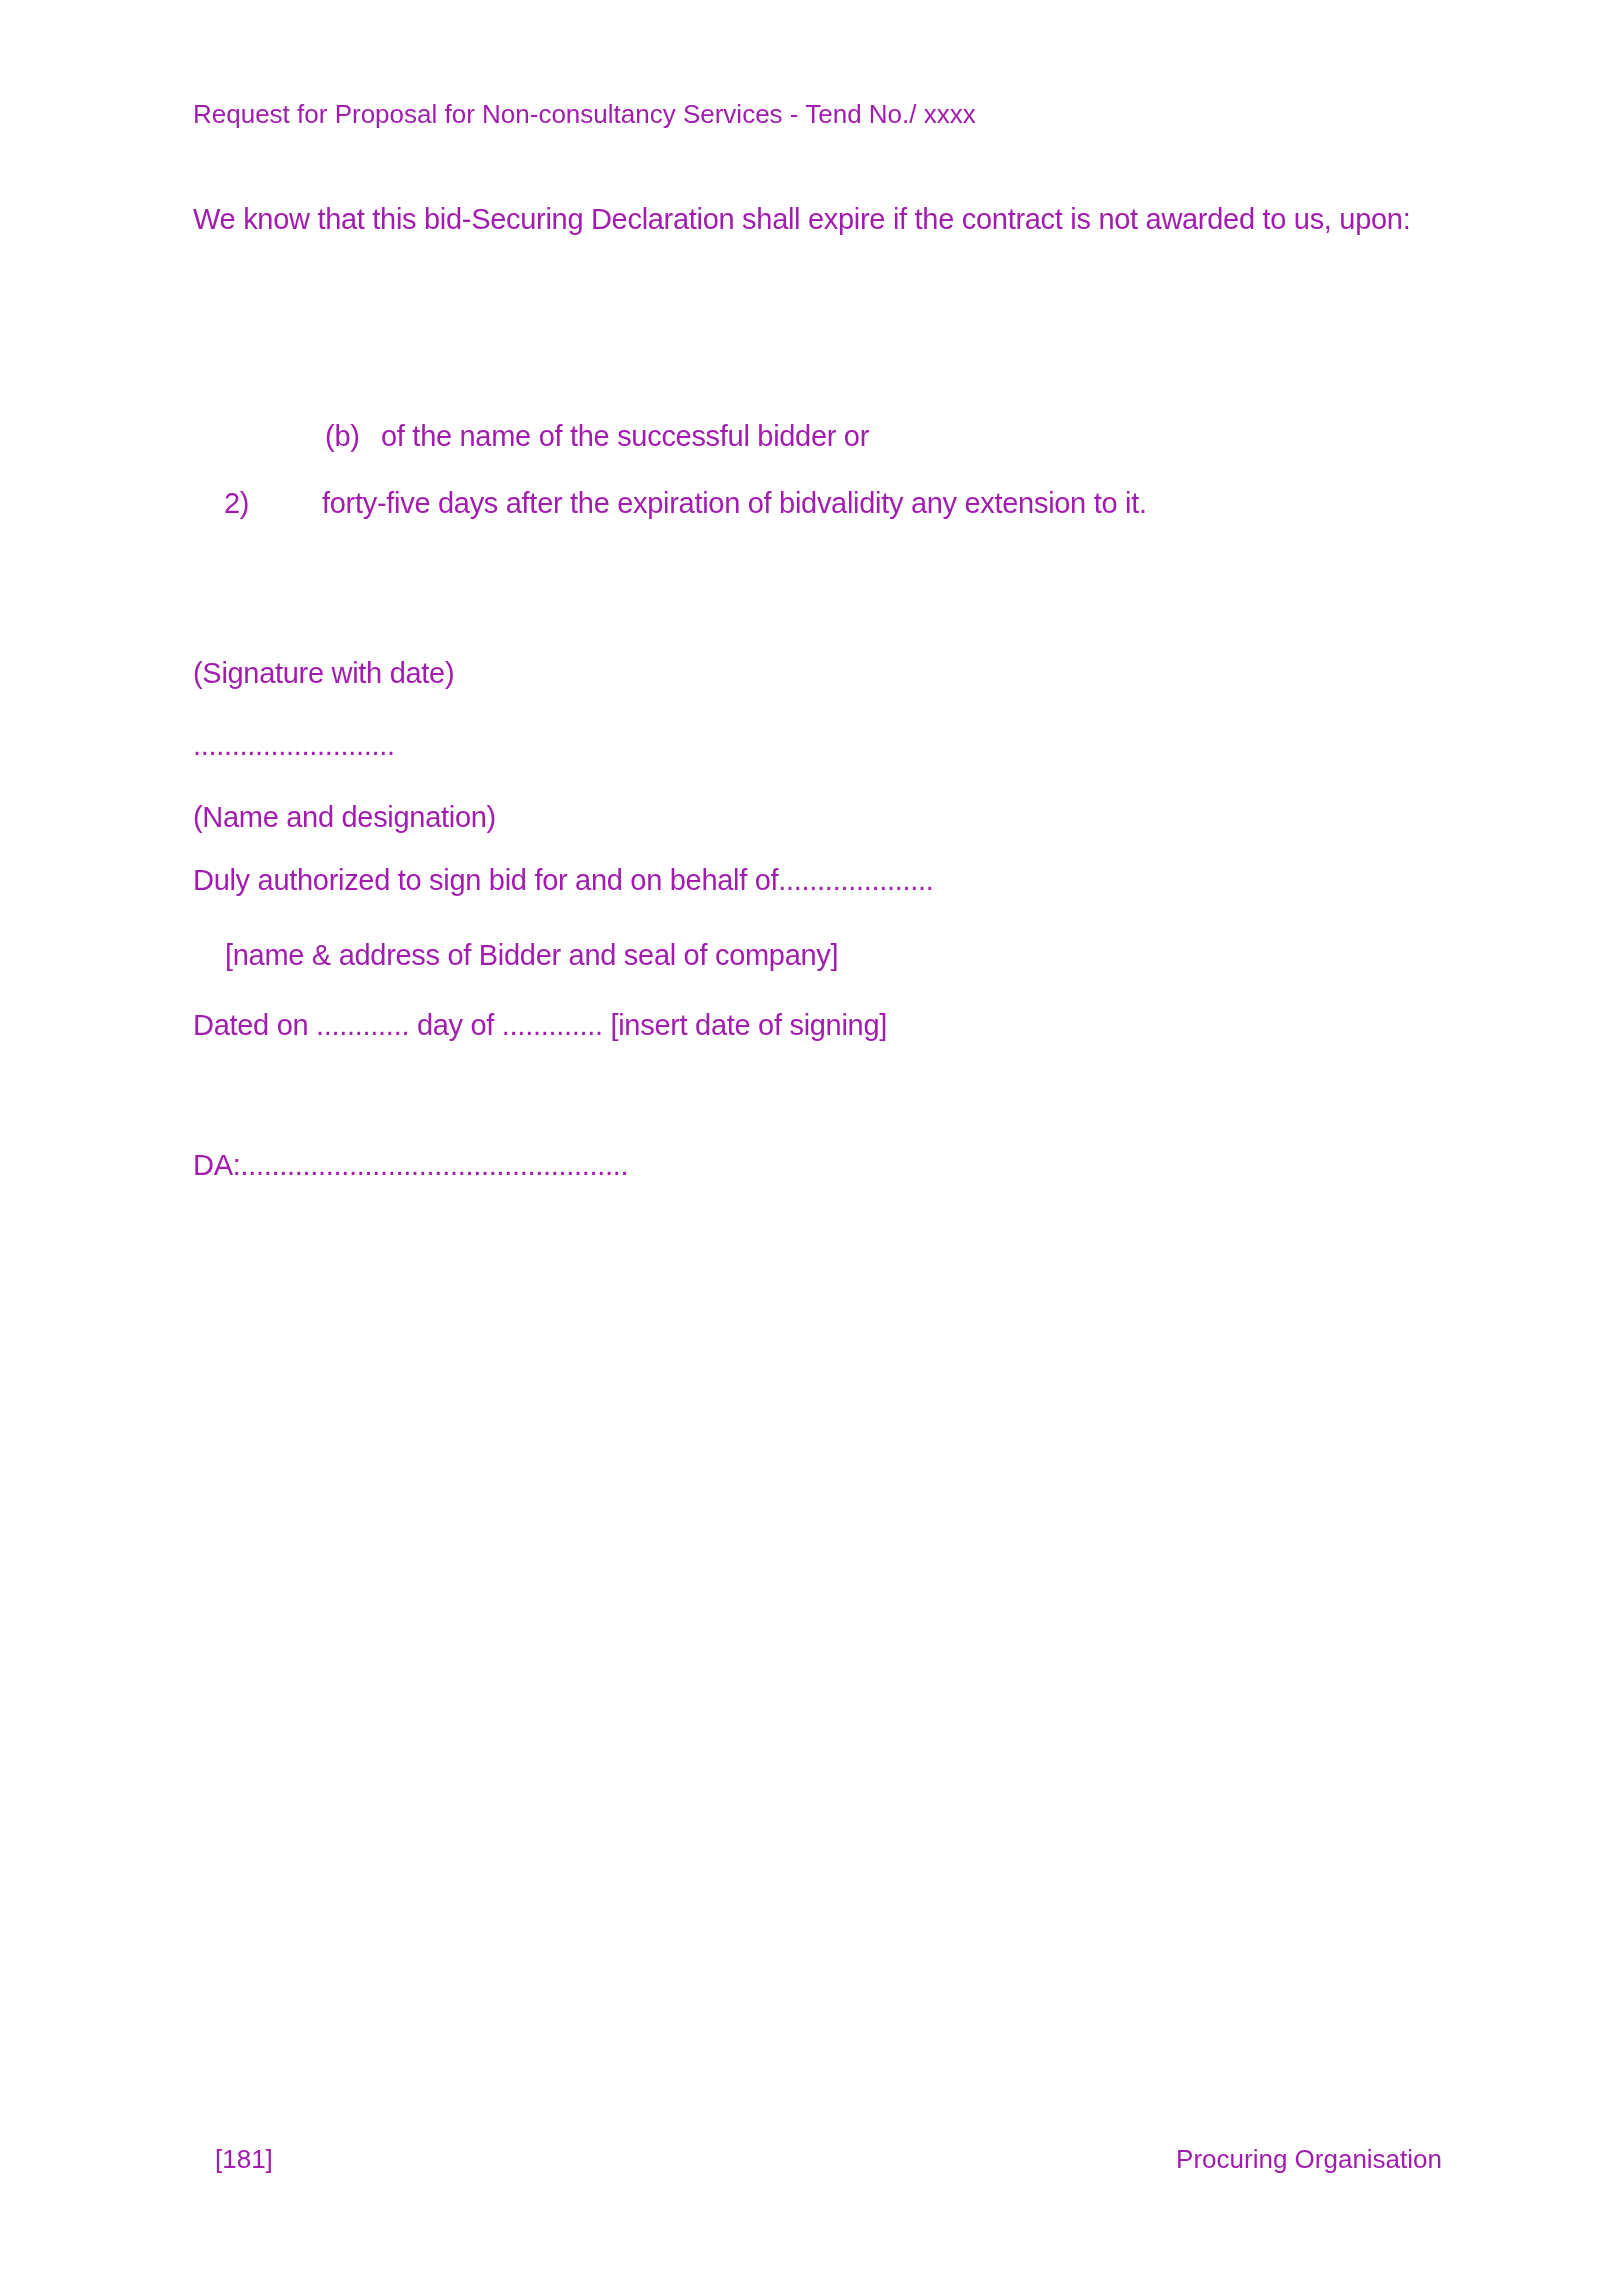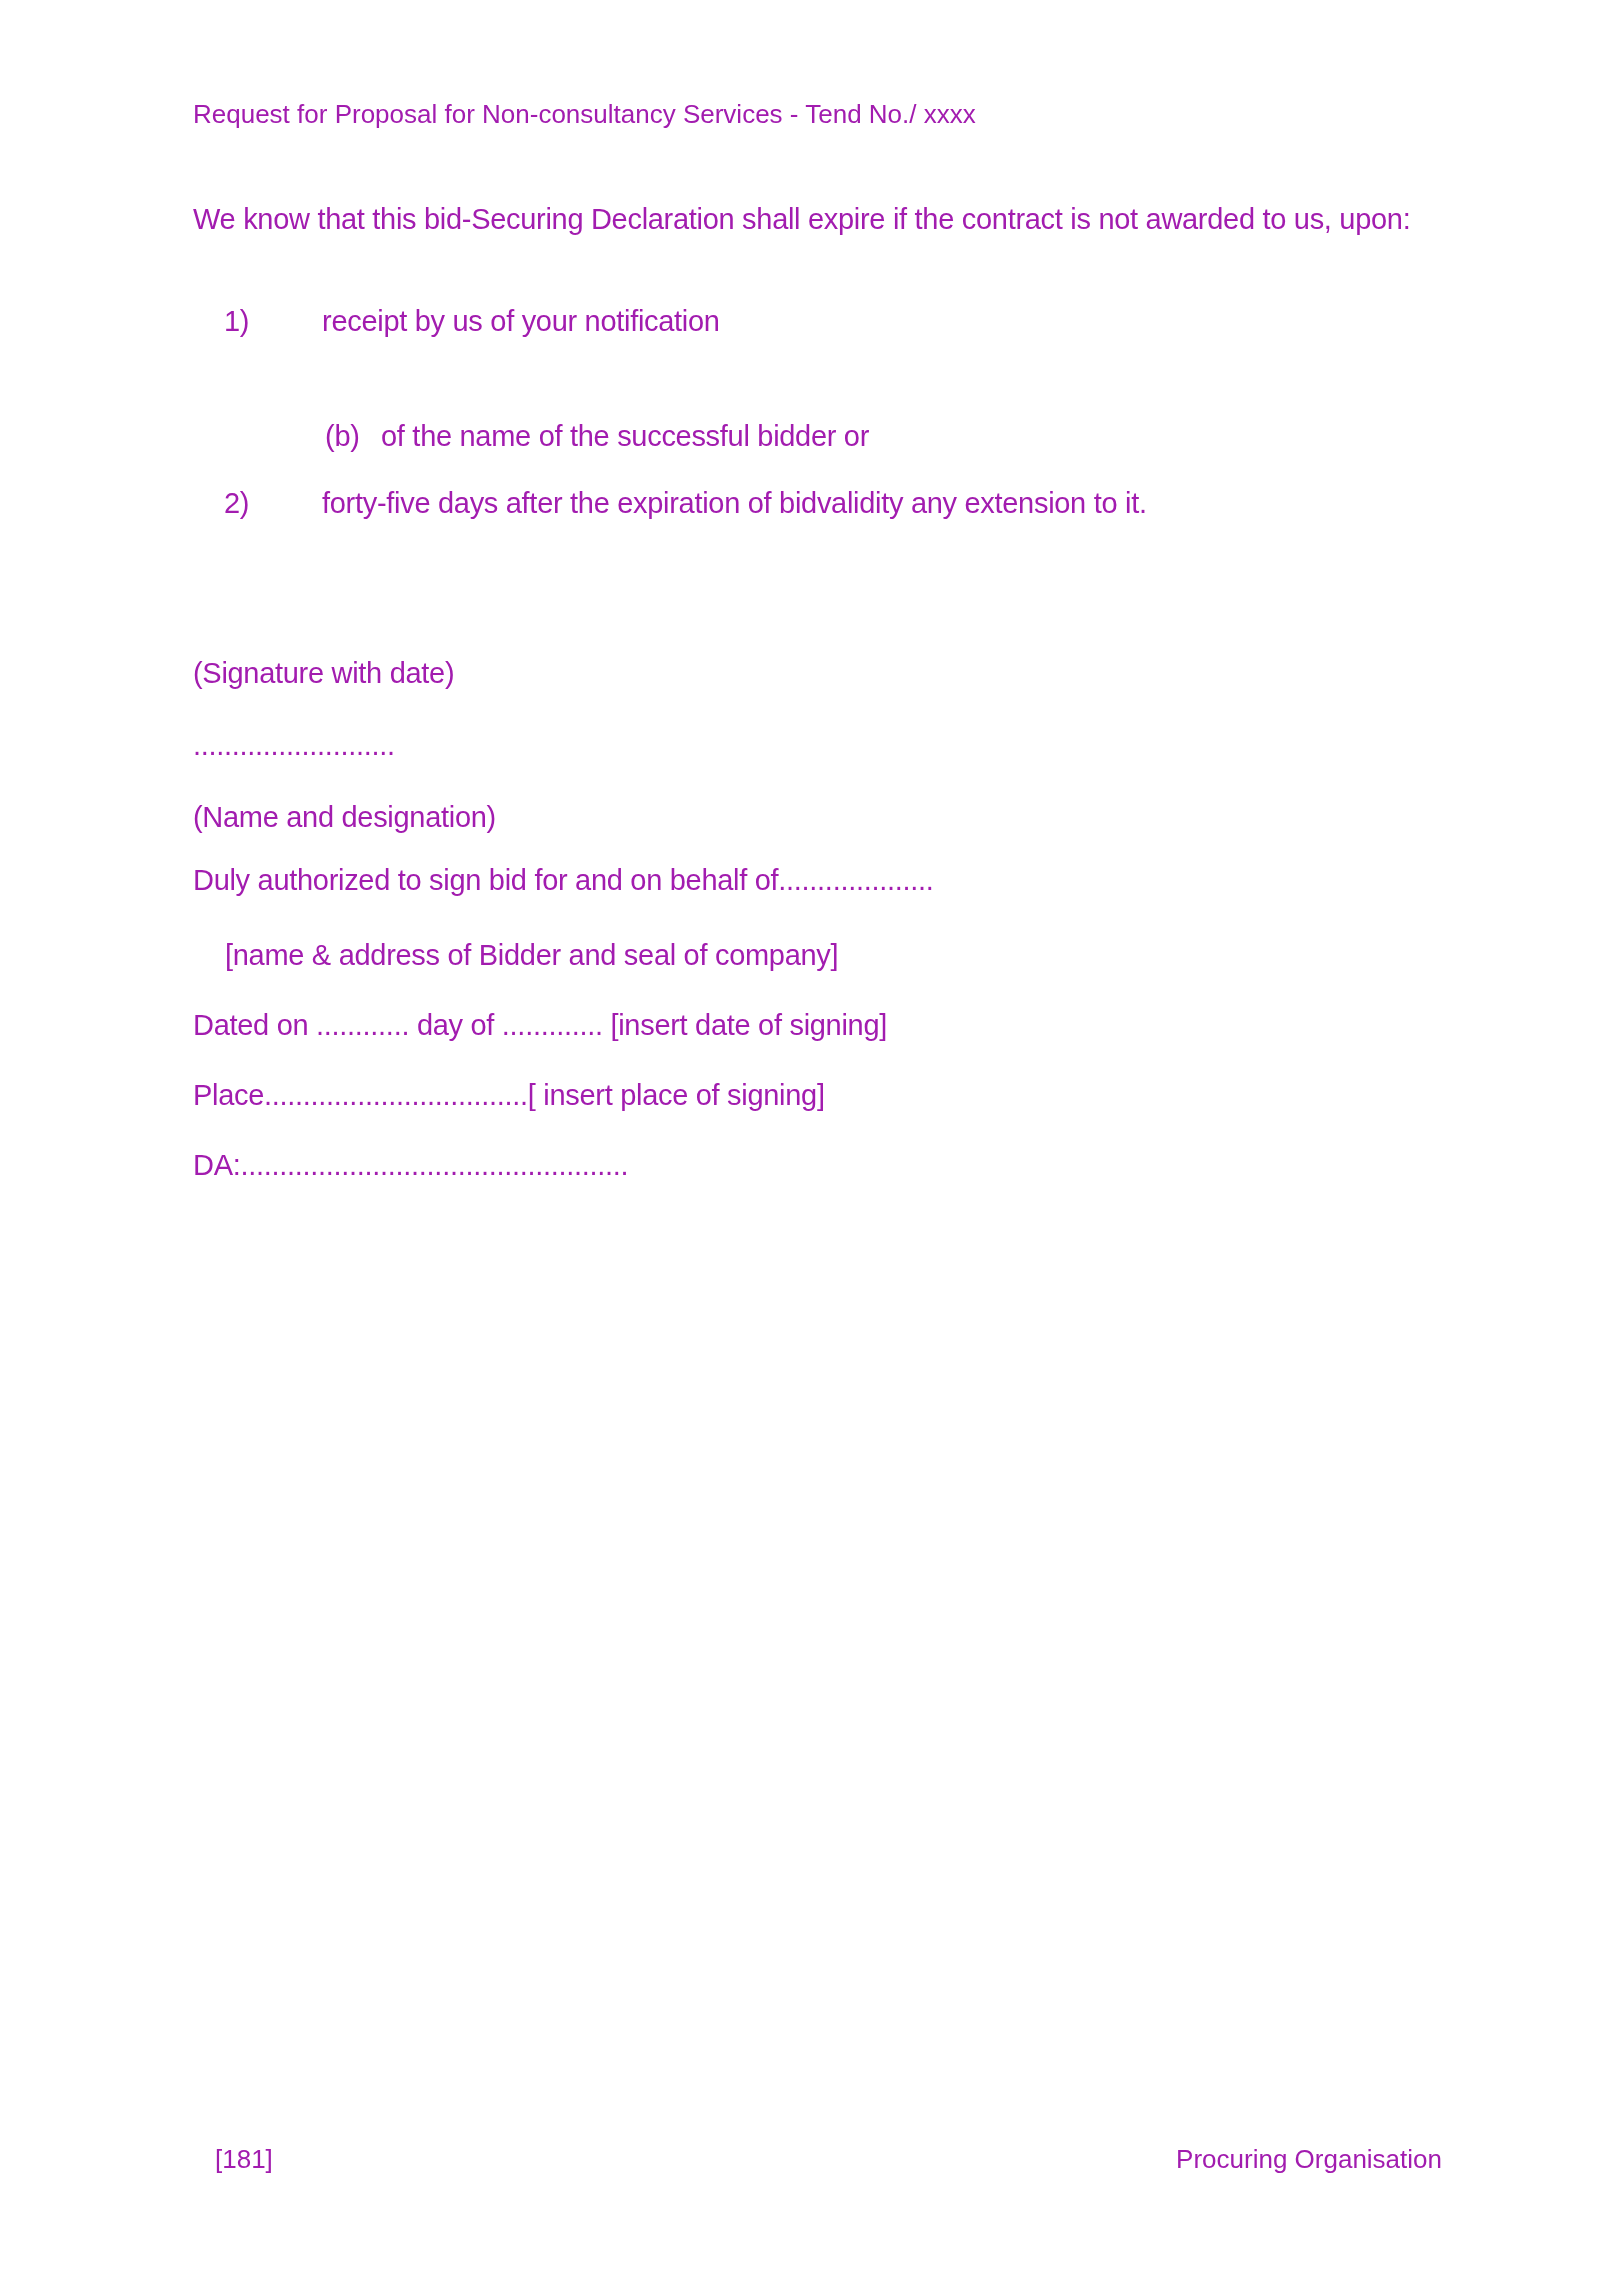--- a/index.html
+++ b/index.html
@@ -50,23 +50,20 @@
 </style>
 </head>
 <body>
 
 <div class="page">
 
   <div class="line header-line" style="top:99px;">Request for Proposal for Non-consultancy Services - Tend No./ xxxx</div>
 
   <div class="line" style="top:202px;text-align:center;">We know that this bid-Securing Declaration shall expire if the contract is not awarded to us, upon:</div>
 
-  <div class="line list-item" style="top:270px;">
-    <span class="marker">1)</span><span>receipt by us of your notification</span>
-  </div>
 
 
   <div class="line sub-item" style="top:385px;">
     <span class="marker">(b)</span><span>of the name of the successful bidder or</span>
   </div>
 
   <div class="line list-item" style="top:452px;">
     <span class="marker">2)</span><span>forty-five days after the expiration of bidvalidity any extension to it.</span>
   </div>
 
@@ -75,21 +72,20 @@
   <div class="line" style="top:728px;">..........................</div>
 
   <div class="line" style="top:800px;">(Name and designation)</div>
 
   <div class="line" style="top:863px;">Duly authorized to sign bid for and on behalf of....................</div>
 
   <div class="line" style="top:938px;margin-left:32px;">[name &amp; address of Bidder and seal of company]</div>
 
   <div class="line" style="top:1008px;">Dated on ............ day of ............. [insert date of signing]</div>
 
-  <div class="line" style="top:1078px;">Place..................................[ insert place of signing]</div>
 
   <div class="line" style="top:1148px;">DA:..................................................</div>
 
   <div class="line footer-line" style="left:215px; top:2144px;">[181]</div>
 
   <div class="line footer-line fr" style="right:181px; top:2144px;">Procuring Organisation</div>
 
 </div>
 
 

